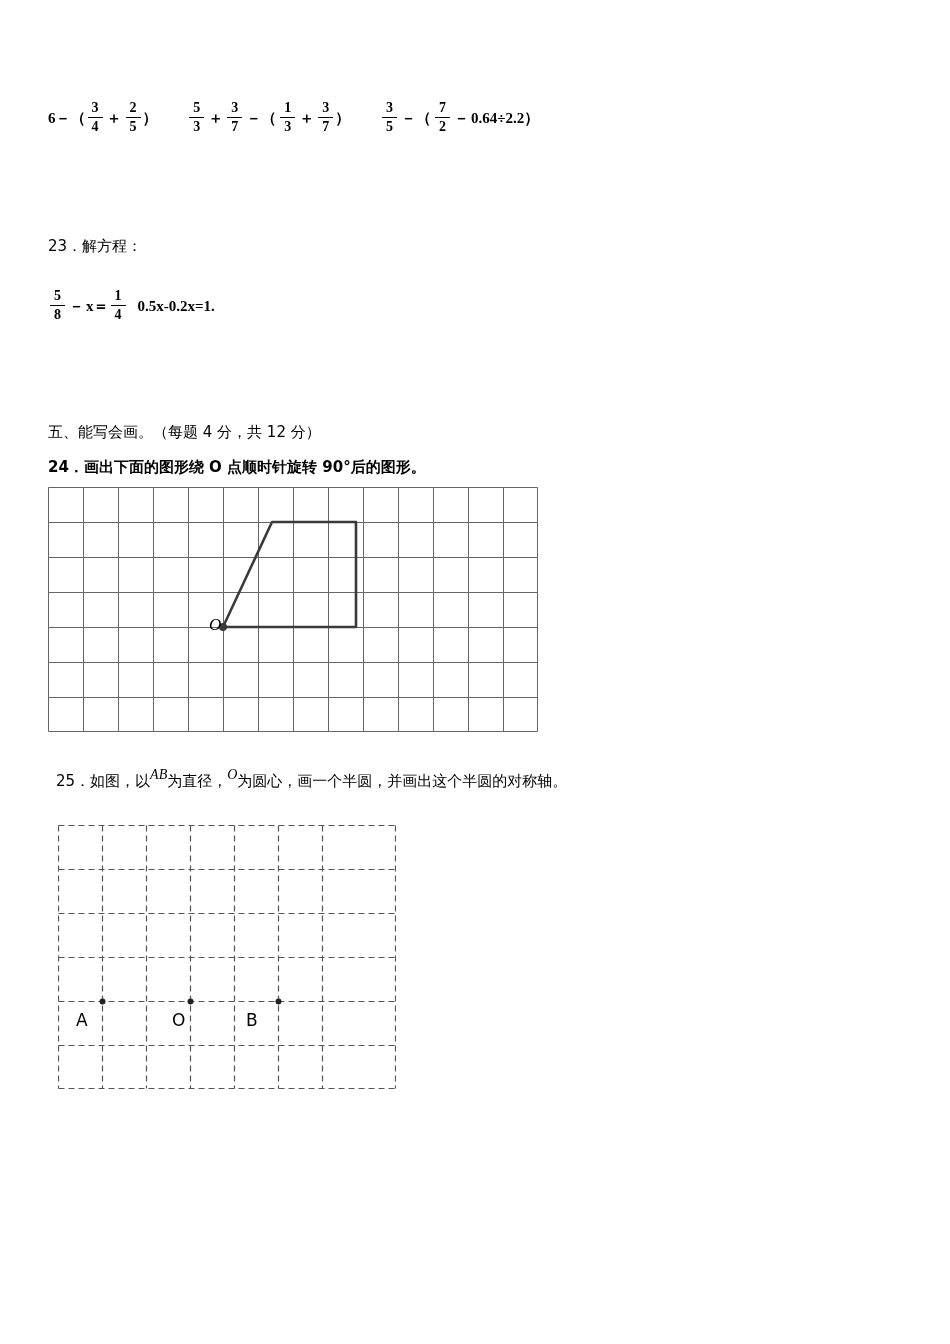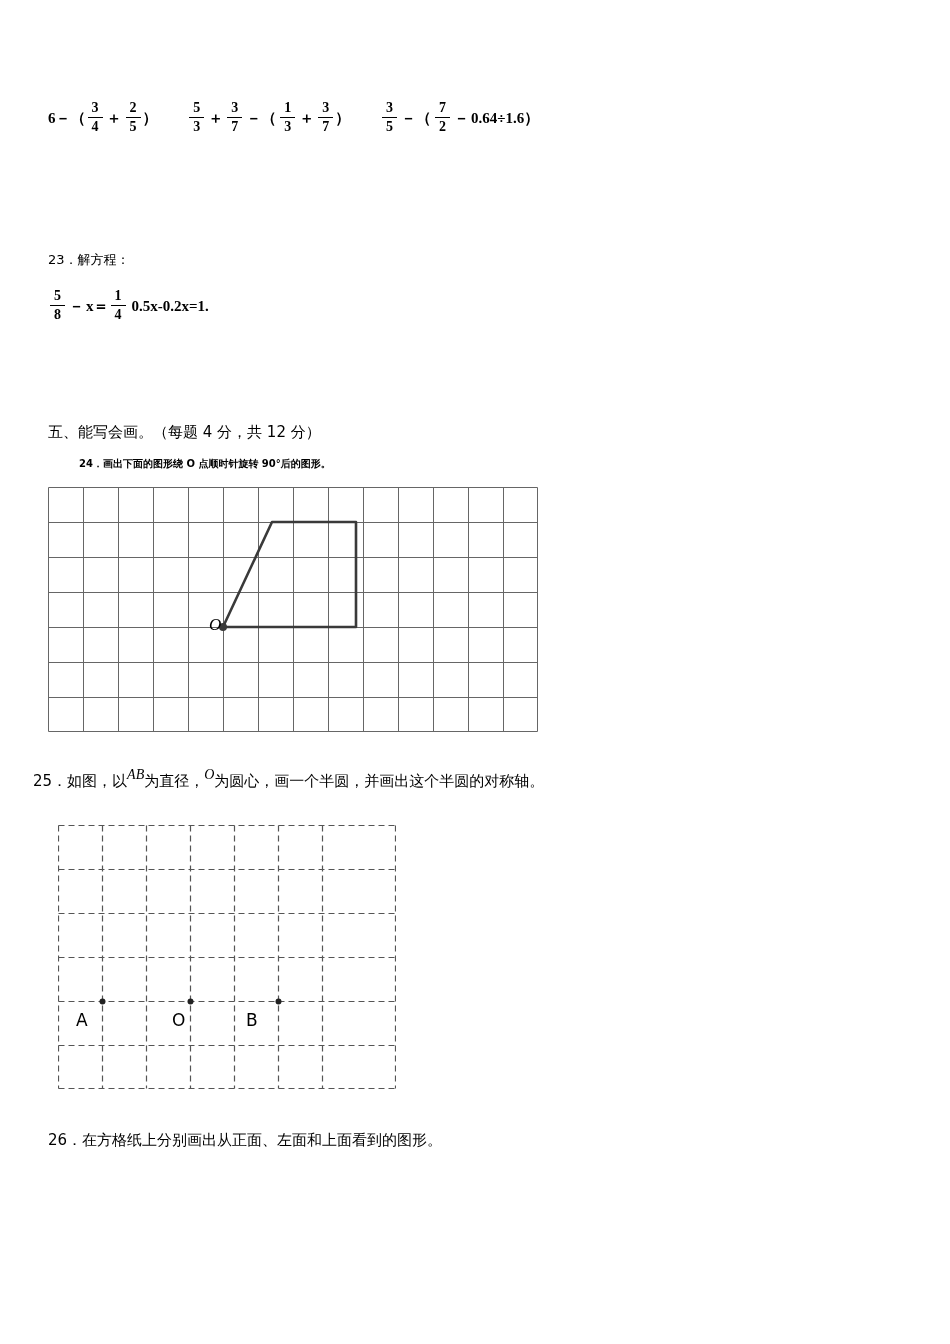--- a/index.html
+++ b/index.html
@@ -55,39 +55,39 @@
   #q22-line {
     position: absolute;
     left: 48px;
     top: 100px;
     font-size: 15px;
   }
   #q22-line .expr { display: inline-block; margin-right: 26px; }
   #q22-line .expr:last-child { margin-right: 0; }
 
   
-  #q23-head { left: 48px; top: 252px; font-size: 13px; }
+  #q23-head { left: 48px; top: 237px; font-size: 15px; }
   #q23-body { left: 48px; top: 288px; font-size: 15px; }
 
   
   #sec5 { left: 48px; top: 423px; font-size: 15px; }
-  #q24-head { left: 48px; top: 458px; font-size: 10px; margin-left: 31px; }
+  #q24-head { left: 48px; top: 458px; font-size: 15px; }
 
   
   #grid1 {
     position: absolute;
     left: 48px;
     top: 487px;
     width: 490px;
     height: 245px;
   }
   #grid1 svg { display: block; }
 
   
-  #q25-head { left: 33px; top: 772px; font-size: 15px; }
+  #q25-head { left: 56px; top: 772px; font-size: 15px; }
   #grid2 {
     position: absolute;
     left: 58px;
     top: 825px;
     width: 338px;
     height: 264px;
   }
   #grid2 svg { display: block; }
 
   
@@ -110,31 +110,31 @@
 
     <span class="expr bold">
       <span>6－（</span><span class="frac"><span class="num">3</span><span class="den">4</span></span><span class="op">＋</span><span class="frac"><span class="num">2</span><span class="den">5</span></span><span>）</span>
     </span>
 
     <span class="expr bold">
       <span class="frac"><span class="num">5</span><span class="den">3</span></span><span class="op">＋</span><span class="frac"><span class="num">3</span><span class="den">7</span></span><span class="op">－（</span><span class="frac"><span class="num">1</span><span class="den">3</span></span><span class="op">＋</span><span class="frac"><span class="num">3</span><span class="den">7</span></span><span>）</span>
     </span>
 
     <span class="expr bold">
-      <span class="frac"><span class="num">3</span><span class="den">5</span></span><span class="op">－（</span><span class="frac"><span class="num">7</span><span class="den">2</span></span><span class="op">－</span><span>0.64÷1.6</span><span>）</span>
+      <span class="frac"><span class="num">3</span><span class="den">5</span></span><span class="op">－（</span><span class="frac"><span class="num">7</span><span class="den">2</span></span><span class="op">－</span><span>0.64÷2.2</span><span>）</span>
     </span>
 
   </div>
 
   <div class="row cn" id="q23-head">
     <span>23．</span><span>解方程：</span>
   </div>
 
   <div class="row bold" id="q23-body">
-    <span class="frac"><span class="num">5</span><span class="den">8</span></span><span class="op">－</span><span>x＝</span><span class="frac"><span class="num">1</span><span class="den">4</span></span><span style="margin-left:4px">0.5x‑0.2x=1.</span>
+    <span class="frac"><span class="num">5</span><span class="den">8</span></span><span class="op">－</span><span>x＝</span><span class="frac"><span class="num">1</span><span class="den">4</span></span><span style="margin-left:10px">0.5x‑0.2x=1.</span>
   </div>
 
   <div class="row cn" id="sec5">五、能写会画。（每题 4 分，共 12 分）</div>
 
   <div class="row cn bold" id="q24-head">
     <span>24．</span><span>画出下面的图形绕 O 点顺时针旋转 90°后的图形。</span>
   </div>
 
   <div id="grid1">
     <svg width="490" height="245" viewBox="0 0 490 245" xmlns="http://www.w3.org/2000/svg">
@@ -196,17 +196,14 @@
         <circle cx="44.5" cy="176.5" r="3"></circle>
         <circle cx="132.5" cy="176.5" r="3"></circle>
         <circle cx="220.5" cy="176.5" r="3"></circle>
       </g>
     </svg>
     <div style="position:absolute; left:18px; top:185px; font-size:17px; font-family:'DejaVu Sans',sans-serif;">A</div>
     <div style="position:absolute; left:114px; top:185px; font-size:17px; font-family:'DejaVu Sans',sans-serif;">O</div>
     <div style="position:absolute; left:188px; top:185px; font-size:17px; font-family:'DejaVu Sans',sans-serif;">B</div>
   </div>
 
-  <div class="row cn" id="q26-head">
-    <span>26．</span><span>在方格纸上分别画出从正面、左面和上面看到的图形。</span>
-  </div>
 
 </div>
 
 </body></html>

